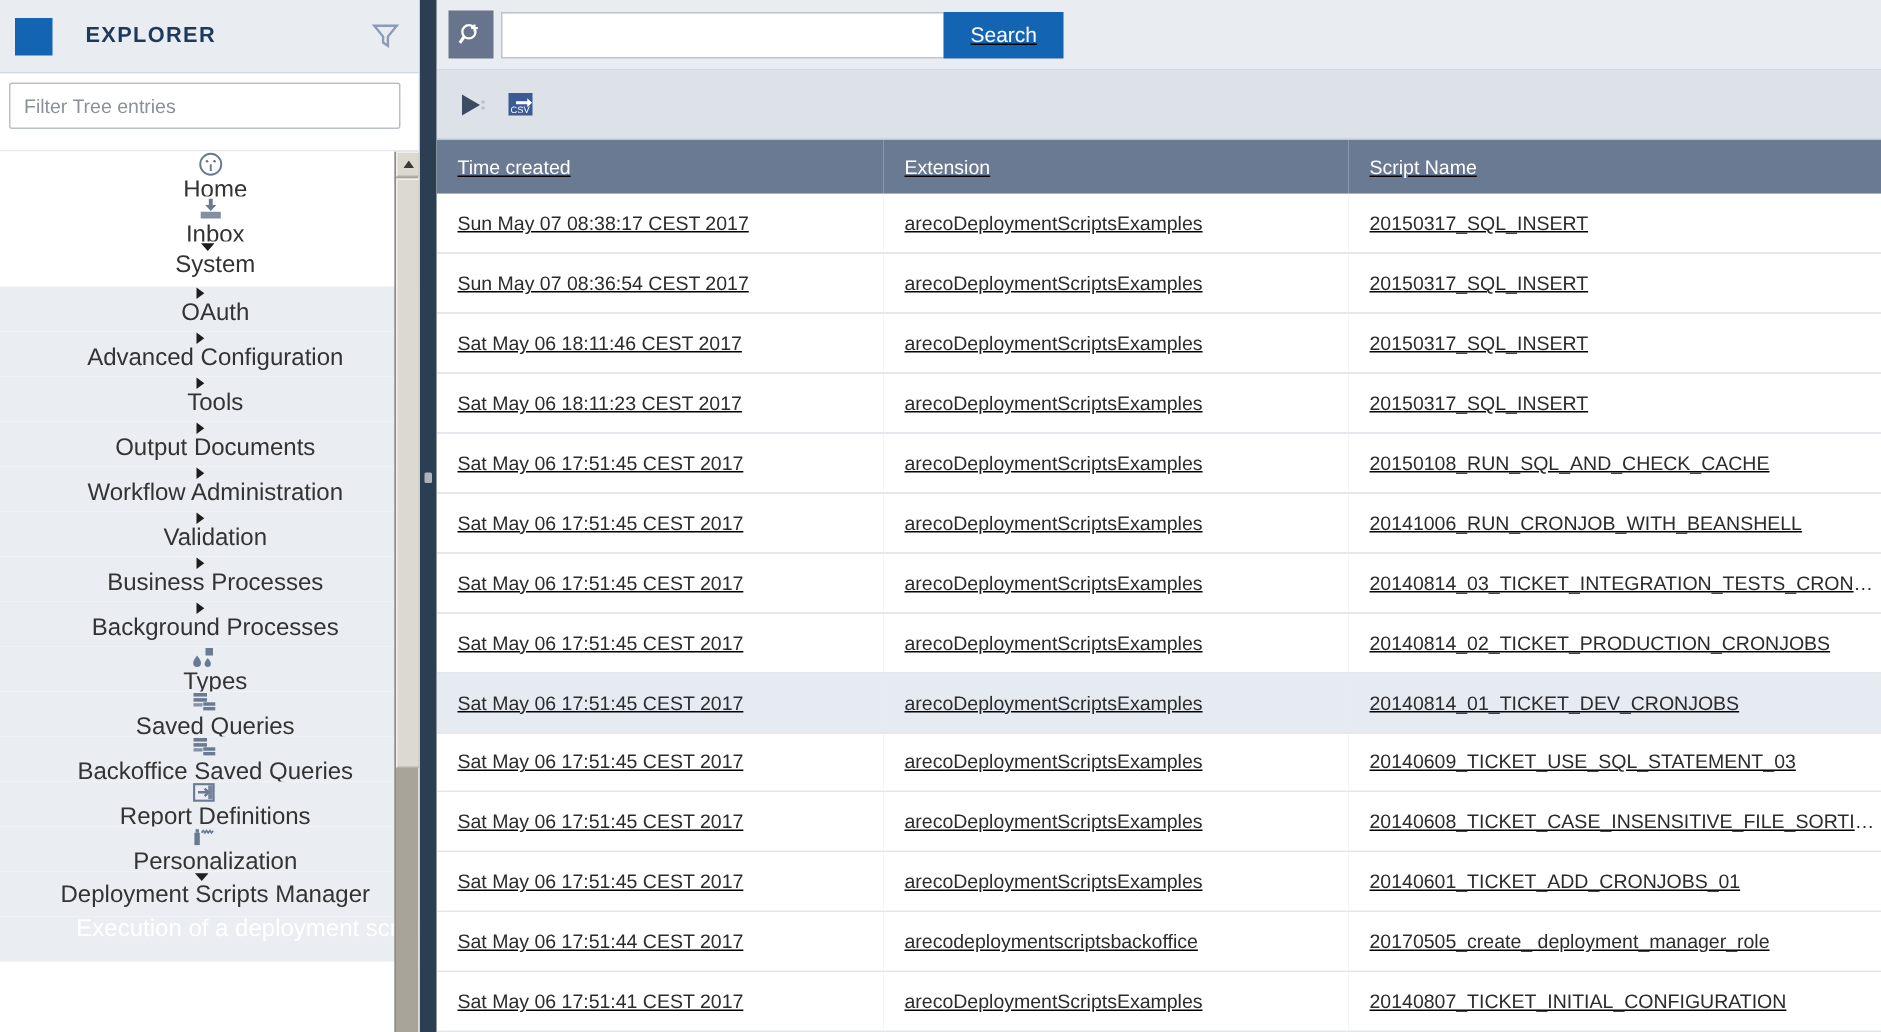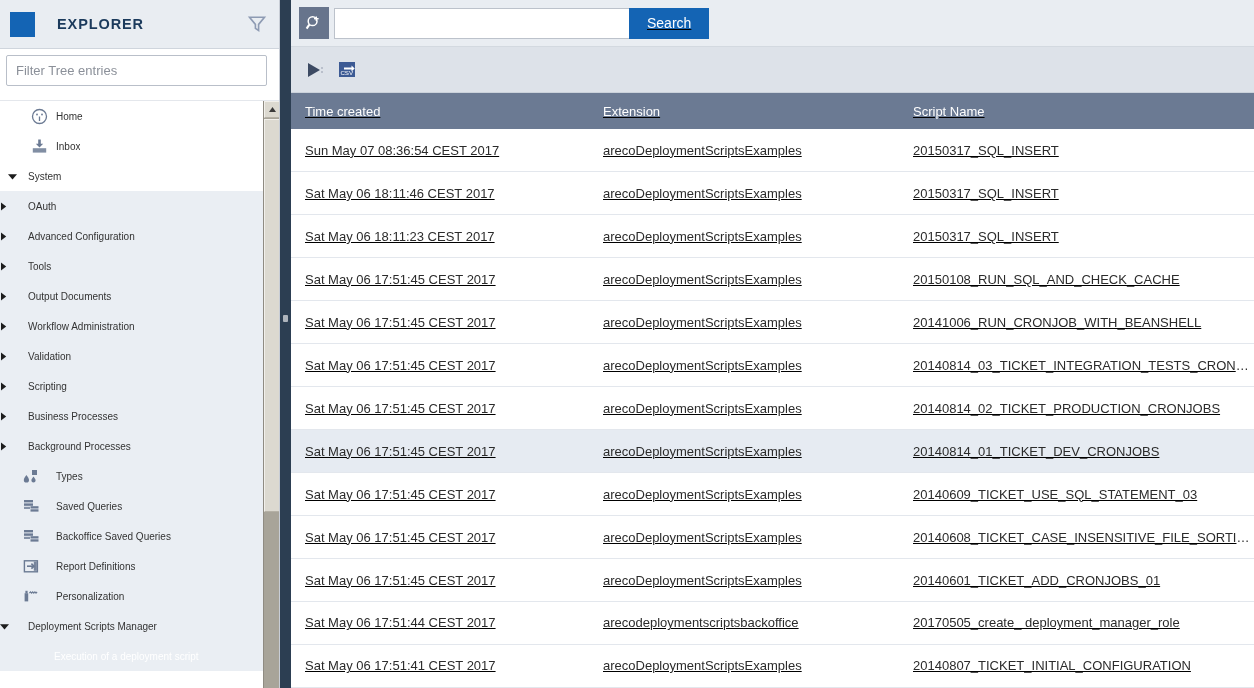--- a/index.html
+++ b/index.html
@@ -63,24 +63,25 @@
     overflow: hidden;
     background: #ffffff;
   }
   #tree {
     width: 279px;
     background: #ffffff;
   }
   .tree-node {
     height: 30px;
     display: flex; align-items: center;
-    font-size: 10px;
+    font-size: 16px;
     color: #333333;
     white-space: nowrap;
     cursor: default;
+    flex-direction: column;
   }
   .tree-node.lvl0 { padding-left: 8px; background: #ffffff; }
   .tree-node.lvl1 { background: #eaeef3; }
   .tree-node.sel { background: #1464b4; color: #ffffff; }
   .arrow {
     width: 18px; min-width: 18px;
     display: flex; align-items: center; justify-content: flex-start;
     margin-right: 2px;
   }
   .arrow svg { display: block; }
@@ -321,28 +322,20 @@
             </span>
             <span class="tlabel">Workflow Administration</span>
           </div>
           <div class="tree-node lvl1">
             <span class="arrow">
               <svg width="7" height="9" viewBox="0 0 7 9">
                 <polygon points="1,0.6 6.2,4.5 1,8.4" fill="#1d1d1d"></polygon>
               </svg>
             </span>
             <span class="tlabel">Validation</span>
-          </div>
-          <div class="tree-node lvl1">
-            <span class="arrow">
-              <svg width="7" height="9" viewBox="0 0 7 9">
-                <polygon points="1,0.6 6.2,4.5 1,8.4" fill="#1d1d1d"></polygon>
-              </svg>
-            </span>
-            <span class="tlabel">Scripting</span>
           </div>
           <div class="tree-node lvl1">
             <span class="arrow">
               <svg width="7" height="9" viewBox="0 0 7 9">
                 <polygon points="1,0.6 6.2,4.5 1,8.4" fill="#1d1d1d"></polygon>
               </svg>
             </span>
             <span class="tlabel">Business Processes</span>
           </div>
           <div class="tree-node lvl1">
@@ -476,20 +469,25 @@
       <table id="grid">
         <thead>
           <tr>
             <th class="col-time">Time created</th>
             <th class="col-ext">Extension</th>
             <th class="col-name">Script Name</th>
           </tr>
         </thead>
         <tbody id="grid-body">
             <tr>
+              <td class="col-time">Sun May 07 08:38:17 CEST 2017</td>
+              <td class="col-ext">arecoDeploymentScriptsExamples</td>
+              <td class="col-name">20150317_SQL_INSERT</td>
+            </tr>
+            <tr>
               <td class="col-time">Sun May 07 08:36:54 CEST 2017</td>
               <td class="col-ext">arecoDeploymentScriptsExamples</td>
               <td class="col-name">20150317_SQL_INSERT</td>
             </tr>
             <tr>
               <td class="col-time">Sat May 06 18:11:46 CEST 2017</td>
               <td class="col-ext">arecoDeploymentScriptsExamples</td>
               <td class="col-name">20150317_SQL_INSERT</td>
             </tr>
             <tr>

